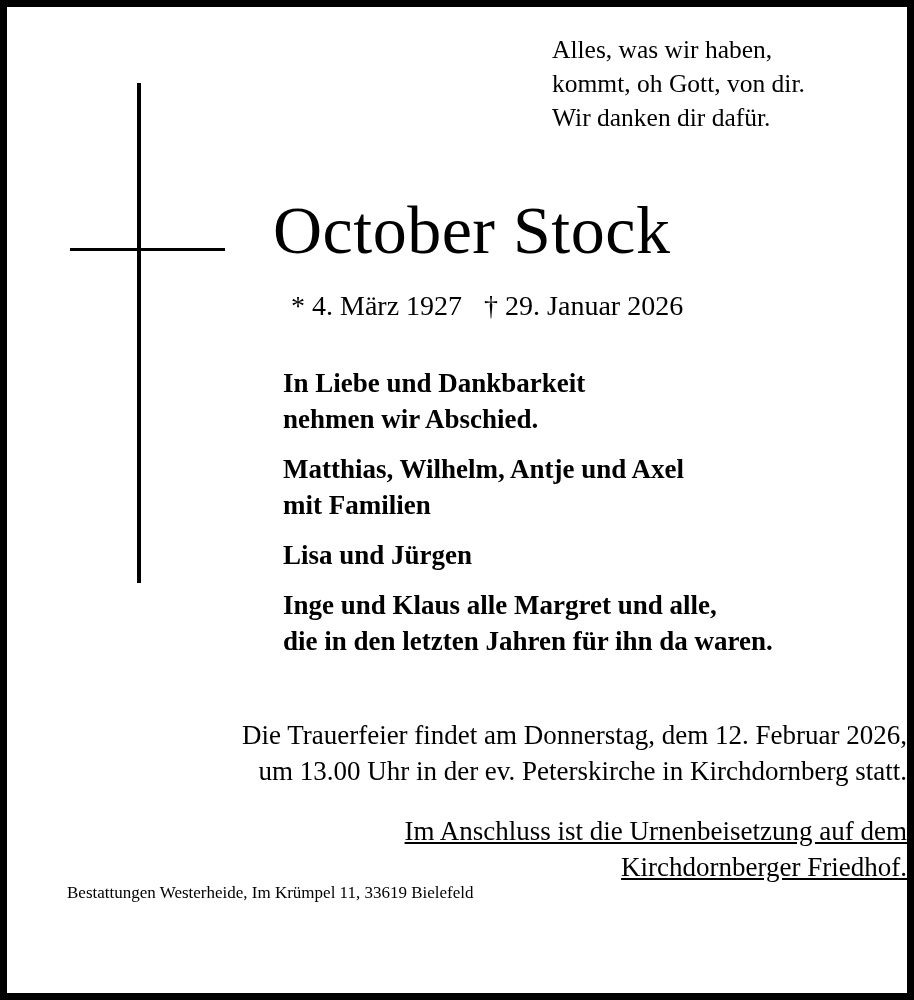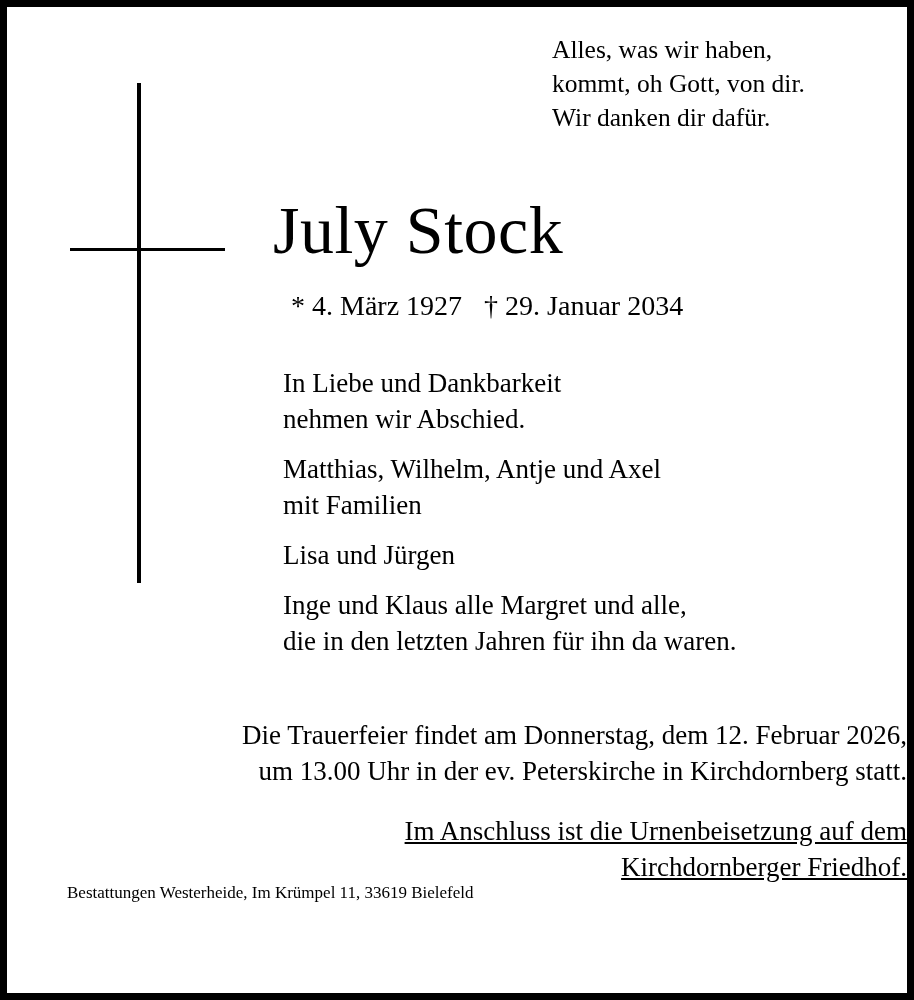--- a/index.html
+++ b/index.html
@@ -93,20 +93,21 @@
     position: absolute;
     left: 260px;
     top: 358px;
     width: 620px;
     font-size: 27px;
     line-height: 36px;
   }
   .mid p {
     margin: 0 0 14px 0;
     white-space: pre-line;
+    font-weight: bold;
   }
   .mid p:last-child { margin-bottom: 0; }
 
   
   .lower {
     position: absolute;
     left: 44px;
     top: 710px;
     width: 840px;
     font-size: 27px;
@@ -137,24 +138,24 @@
 
     <div class="verse">Alles, was wir haben,
 kommt, oh Gott, von dir.
 Wir danken dir dafür.</div>
 
     <div class="cross">
       <div class="vert"></div>
       <div class="horz"></div>
     </div>
 
-    <div class="name">July Stock</div>
+    <div class="name">October Stock</div>
 
     <div class="dates">
-      <span>* 4. März 1927</span><span class="gap"></span><span>† 29. Januar 2034</span>
+      <span>* 4. März 1927</span><span class="gap"></span><span>† 29. Januar 2026</span>
     </div>
 
     <div class="mid">
       <p>In Liebe und Dankbarkeit
 nehmen wir Abschied.</p>
       <p>Matthias, Wilhelm, Antje und Axel
 mit Familien</p>
       <p>Lisa und Jürgen</p>
       <p>Inge und Klaus alle Margret und alle,
 die in den letzten Jahren für ihn da waren.</p>

